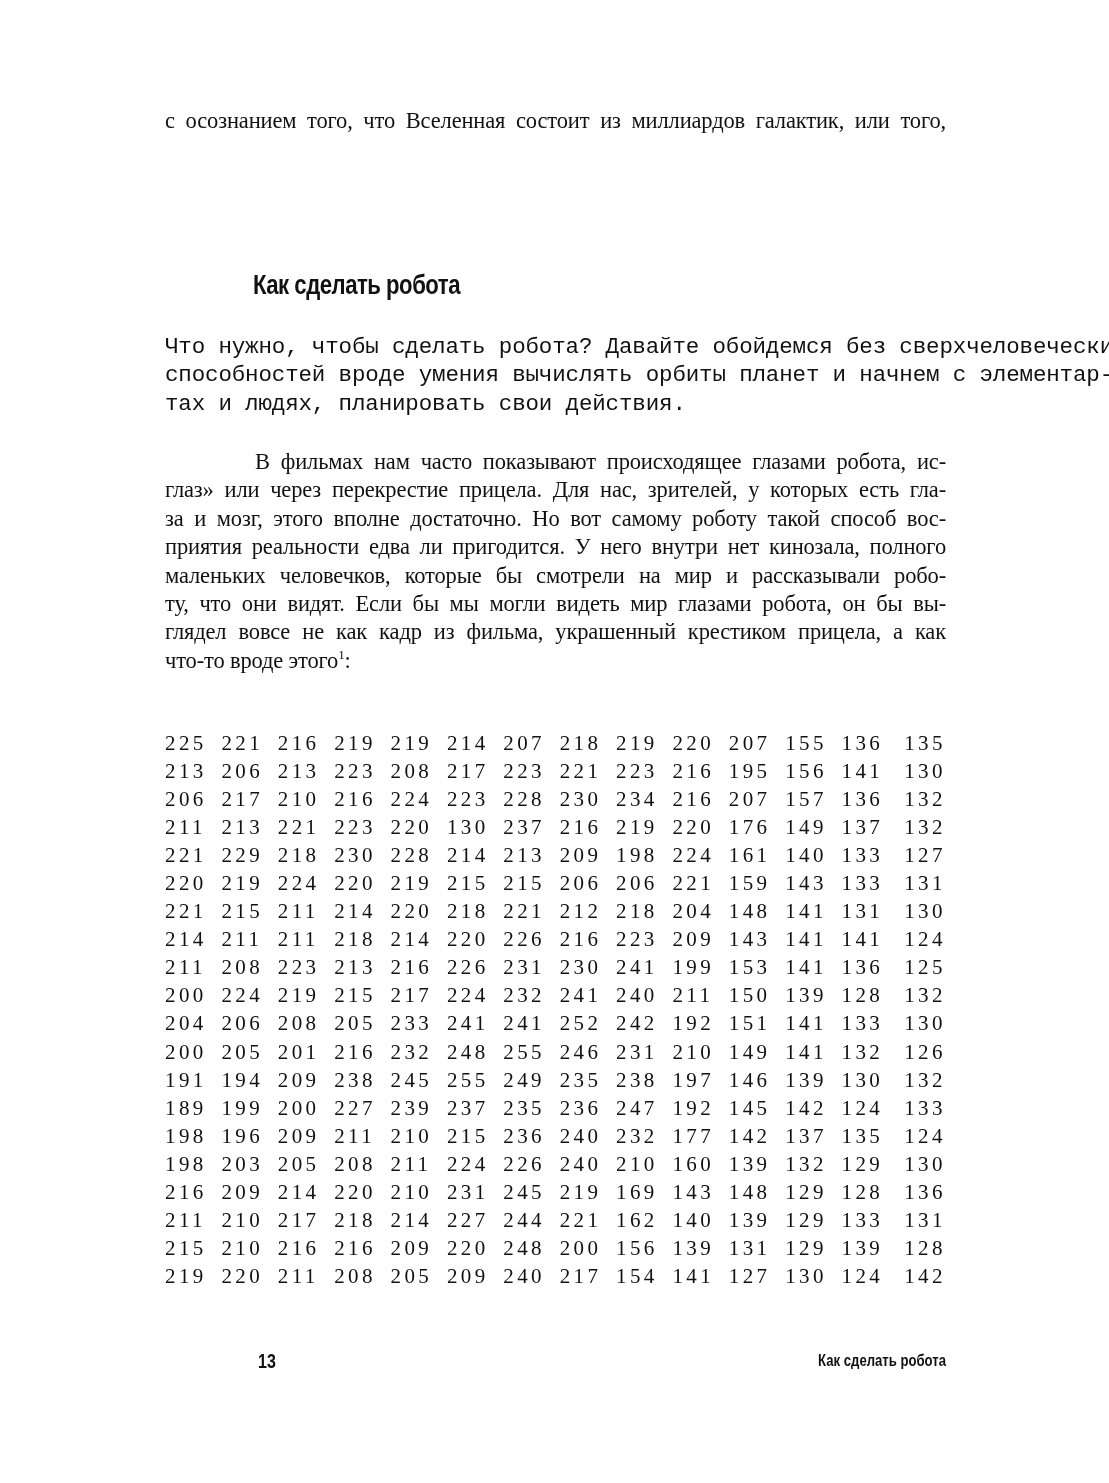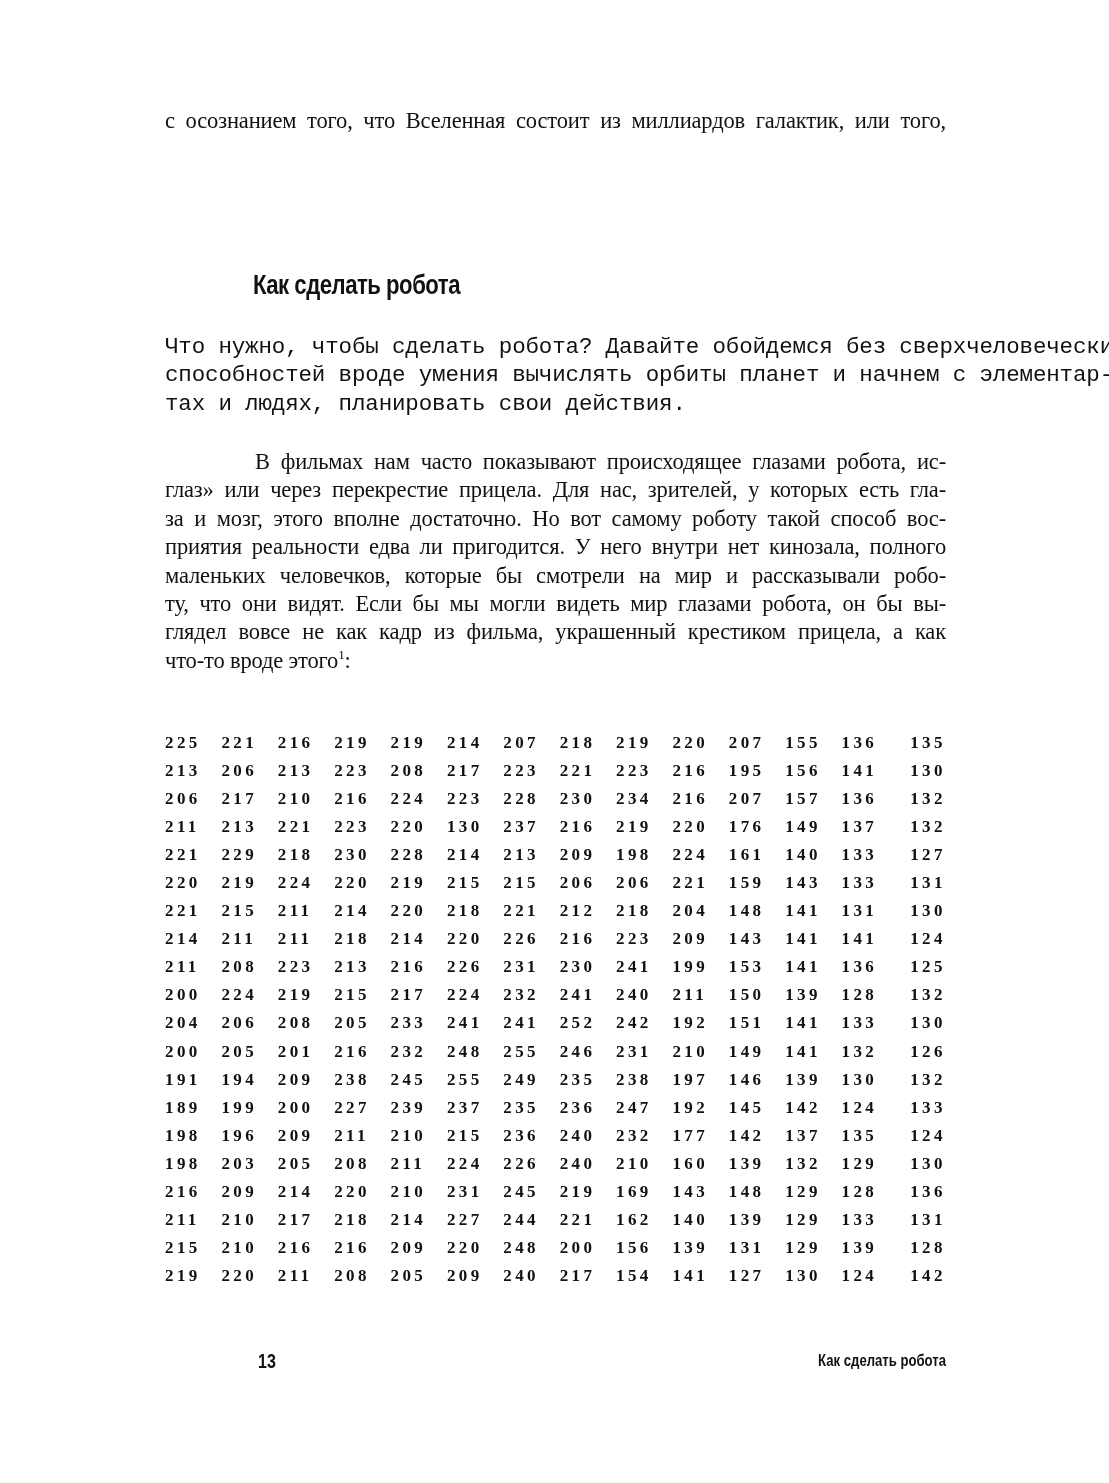--- a/index.html
+++ b/index.html
@@ -53,23 +53,22 @@
       font-size: 13px;
       line-height: 0;
       vertical-align: 9px;
     }
     .grid {
       position: absolute;
       left: 165px;
       top: 729px;
       width: 781px;
       font-family: "Liberation Serif", "DejaVu Serif", serif;
-      font-size: 17px;
+      font-size: 21px;
       letter-spacing: 3.4px;
-      font-weight: bold;
     }
     .grid-row {
       display: flex;
       justify-content: space-between;
       height: 28.05px;
       line-height: 28.05px;
     }
     .grid-cell {
       display: inline-block;
       width: 48px;

